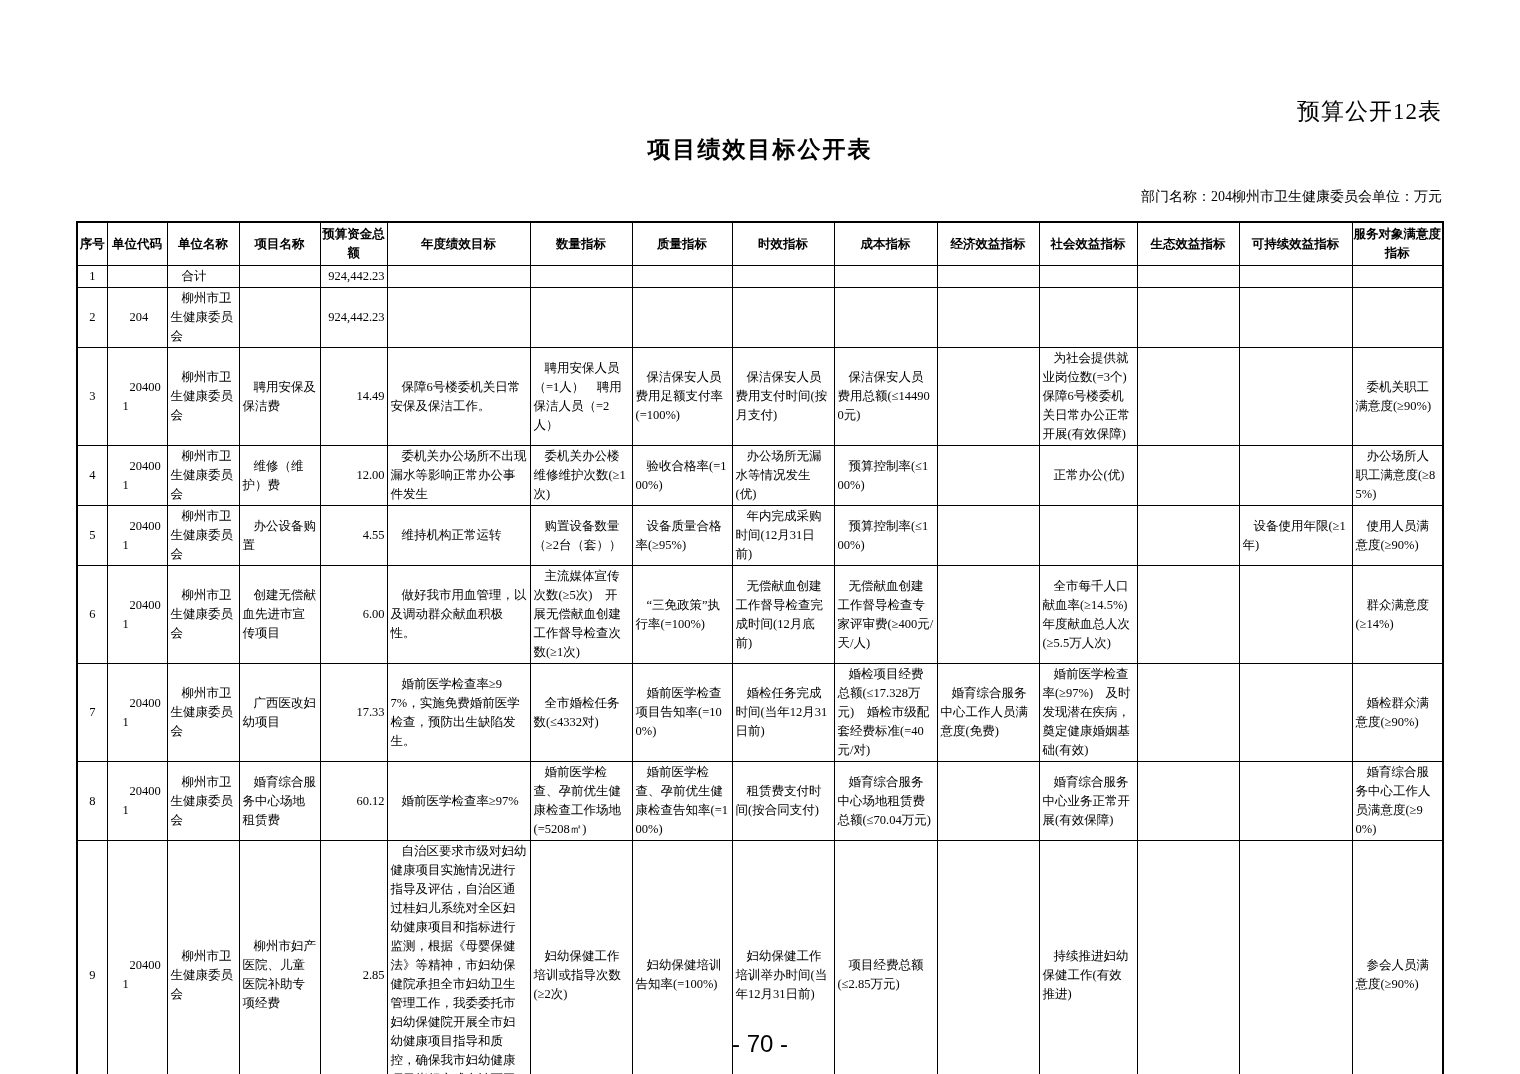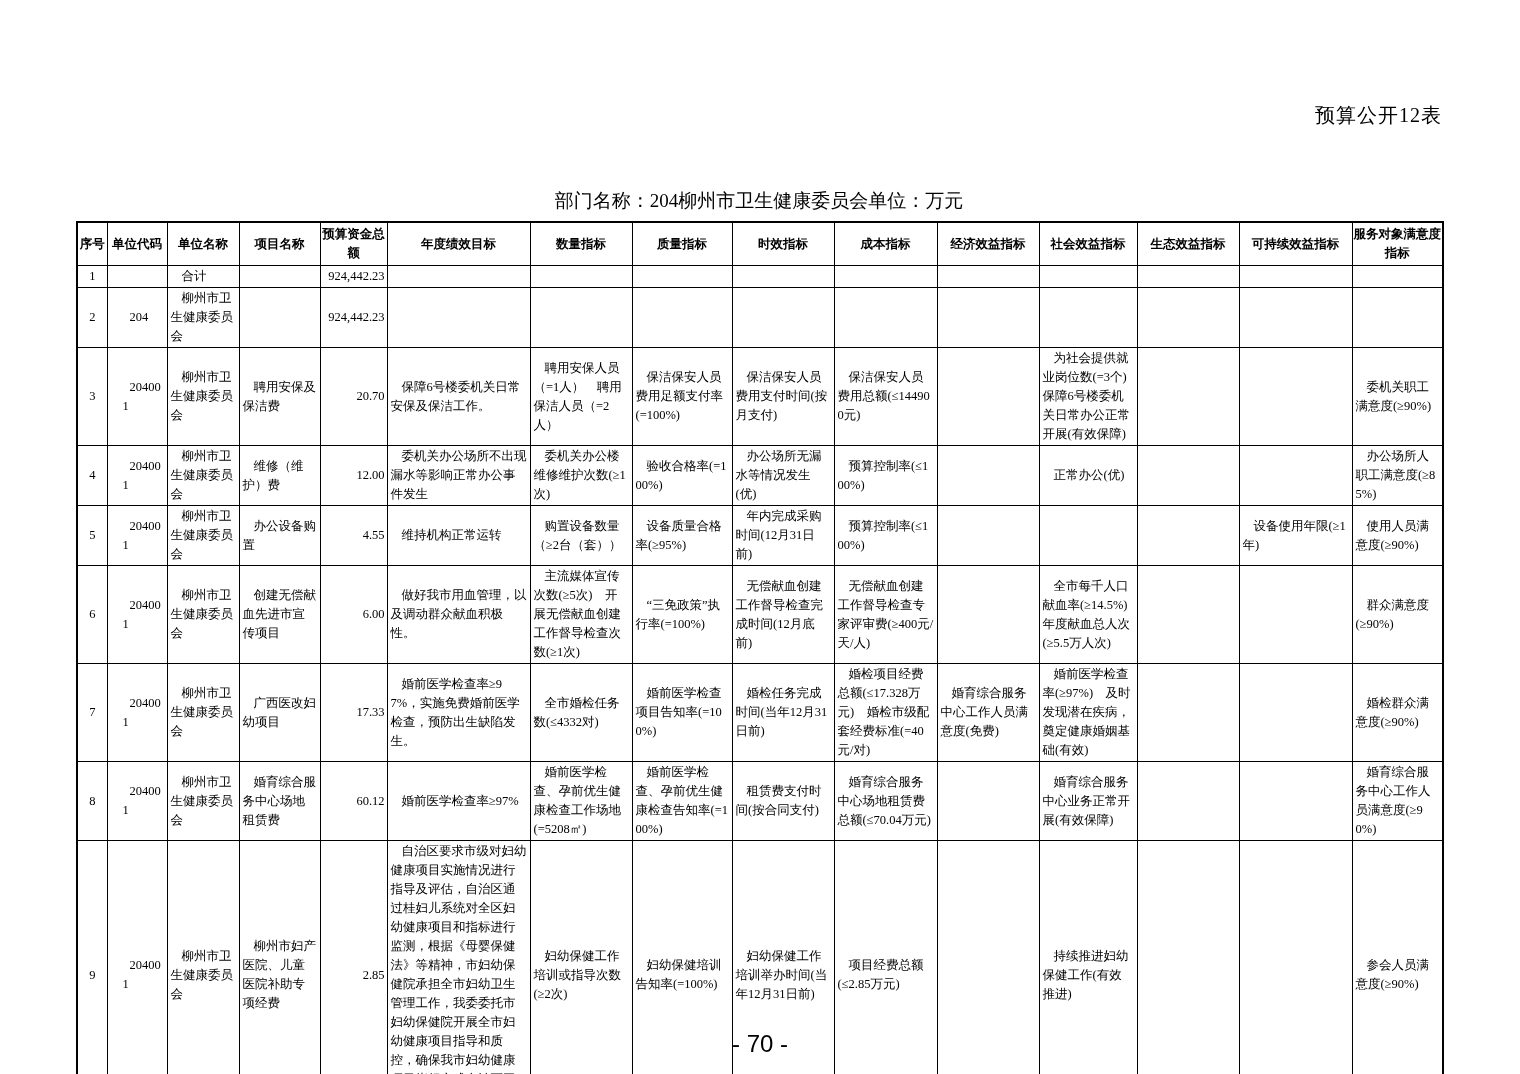--- a/index.html
+++ b/index.html
@@ -5,33 +5,33 @@
   html,body{margin:0;padding:0;background:#888;}
   .page{
     position:relative;
     width:1520px;height:1074px;
     background:#ffffff;
     font-family:"Liberation Serif","DejaVu Serif",serif;
     color:#000;
     overflow:hidden;
   }
   .corner{
-    position:absolute;top:102px;right:78px;
-    font-size:20px;letter-spacing:1px;font-family:Liberation Serif, serif;
+    position:absolute;top:96px;right:78px;
+    font-size:23px;letter-spacing:1px;font-family:Liberation Serif, serif;
   }
   .title{
     position:absolute;top:134px;left:0;width:100%;
     text-align:center;margin:0;
     font-family:"Liberation Sans","DejaVu Sans",sans-serif;
     font-size:23px;font-weight:bold;letter-spacing:2px;
   }
   .meta-row{
     position:absolute;top:188px;left:76px;right:78px;
-    display:flex;justify-content:center;
-    font-size:19px;
+    display:flex;justify-content:flex-end;
+    font-size:14px;
   }
   table.perf{
     position:absolute;top:221px;left:76px;
     width:1366px;
     border-collapse:collapse;table-layout:fixed;
     border:2px solid #000;
   }
   table.perf th, table.perf td{
     border:1px solid #000;
     vertical-align:middle;
@@ -66,20 +66,21 @@
     text-align:center;
     font-family:"Liberation Sans","DejaVu Sans",sans-serif;
     font-size:24px;
   }
 </style>
 </head>
 <body>
 
 <div class="page">
   <div class="corner">预算公开12表</div>
+  <h1 class="title">项目绩效目标公开表</h1>
   <div class="meta-row">
     <span>部门名称：204柳州市卫生健康委员会</span>
     <span>单位：万元</span>
   </div>
   <table class="perf">
     <colgroup>
         <col style="width: 30px;">
         <col style="width: 60px;">
         <col style="width: 72px;">
         <col style="width: 81px;">
@@ -147,21 +148,21 @@
           <td></td>
           <td></td>
           <td></td>
           <td></td>
         </tr>
         <tr>
           <td>3</td>
           <td>204001</td>
           <td>柳州市卫生健康委员会</td>
           <td>聘用安保及保洁费</td>
-          <td>20.70</td>
+          <td>14.49</td>
           <td>保障6号楼委机关日常安保及保洁工作。</td>
           <td>聘用安保人员（=1人）　聘用保洁人员（=2人）</td>
           <td>保洁保安人员费用足额支付率(=100%)</td>
           <td>保洁保安人员费用支付时间(按月支付)</td>
           <td>保洁保安人员费用总额(≤144900元)</td>
           <td></td>
           <td>为社会提供就业岗位数(=3个)　保障6号楼委机关日常办公正常开展(有效保障)</td>
           <td></td>
           <td></td>
           <td>委机关职工满意度(≥90%)</td>
@@ -208,21 +209,21 @@
           <td>6.00</td>
           <td>做好我市用血管理，以及调动群众献血积极性。</td>
           <td>主流媒体宣传次数(≥5次)　开展无偿献血创建工作督导检查次数(≥1次)</td>
           <td>“三免政策”执行率(=100%)</td>
           <td>无偿献血创建工作督导检查完成时间(12月底前)</td>
           <td>无偿献血创建工作督导检查专家评审费(≥400元/天/人)</td>
           <td></td>
           <td>全市每千人口献血率(≥14.5%)　年度献血总人次(≥5.5万人次)</td>
           <td></td>
           <td></td>
-          <td>群众满意度(≥90%)</td>
+          <td>群众满意度(≥14%)</td>
         </tr>
         <tr>
           <td>7</td>
           <td>204001</td>
           <td>柳州市卫生健康委员会</td>
           <td>广西医改妇幼项目</td>
           <td>17.33</td>
           <td>婚前医学检查率≥97%，实施免费婚前医学检查，预防出生缺陷发生。</td>
           <td>全市婚检任务数(≤4332对)</td>
           <td>婚前医学检查项目告知率(=100%)</td>

